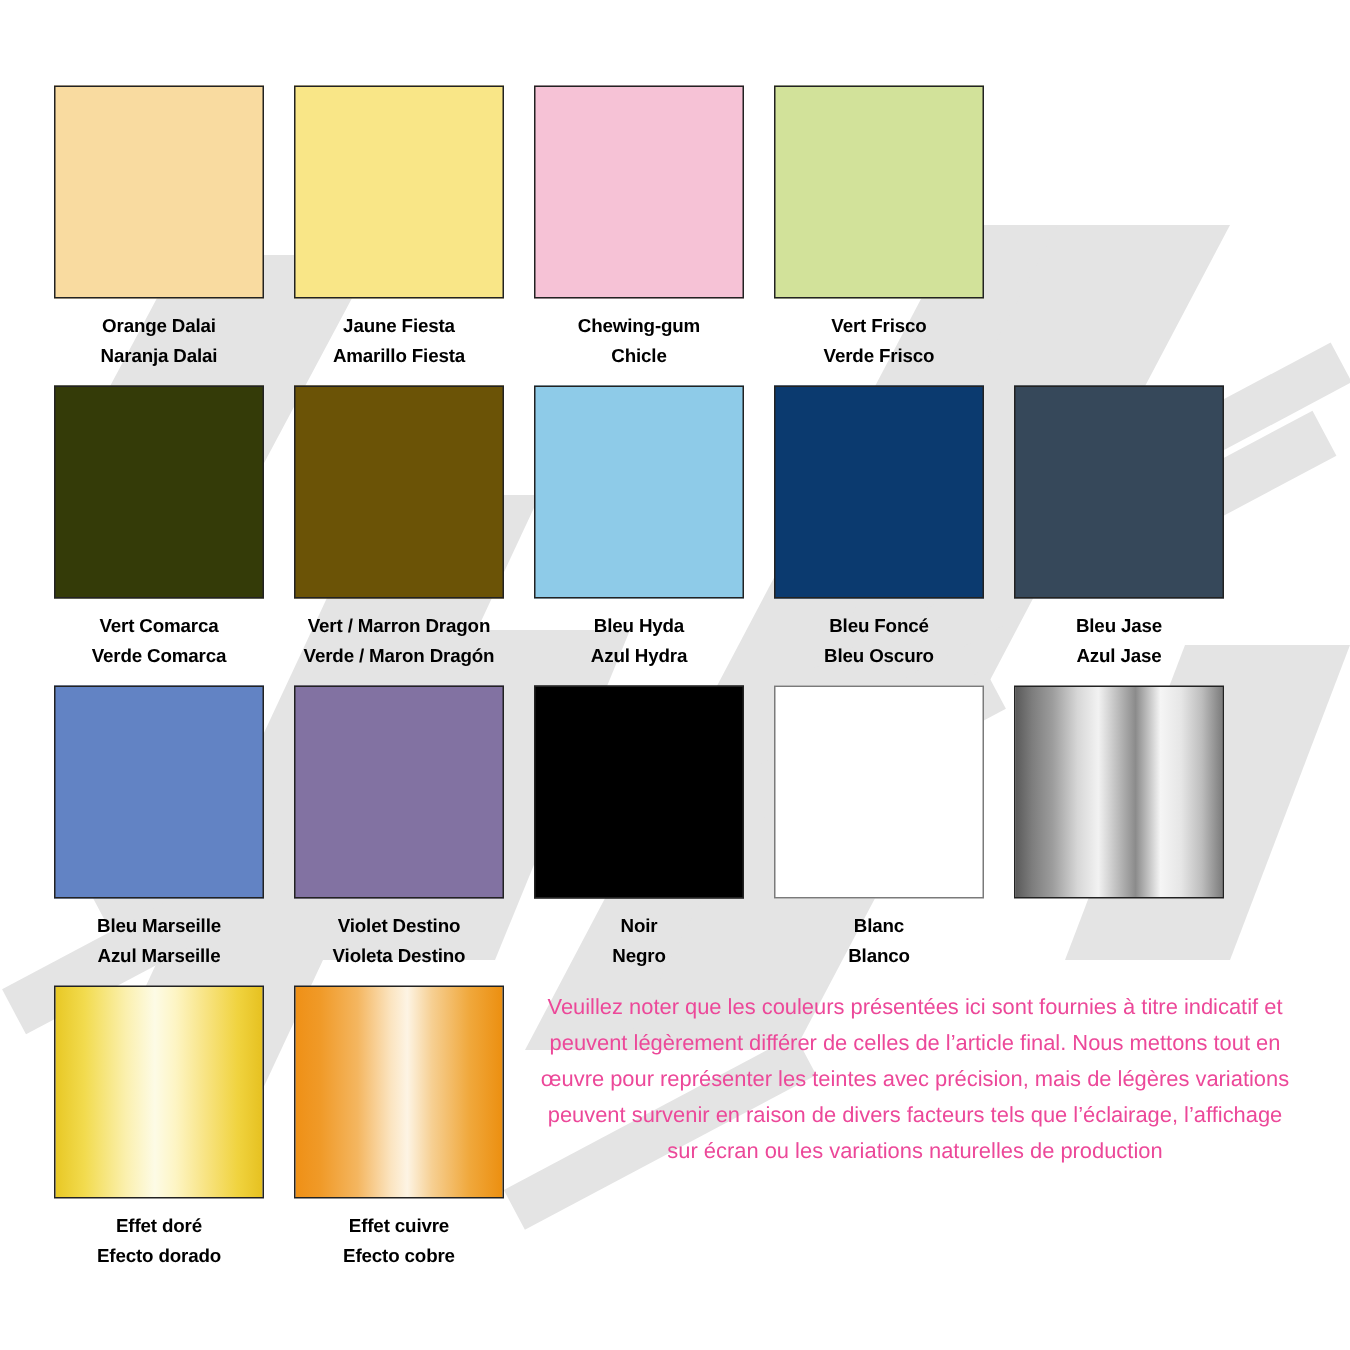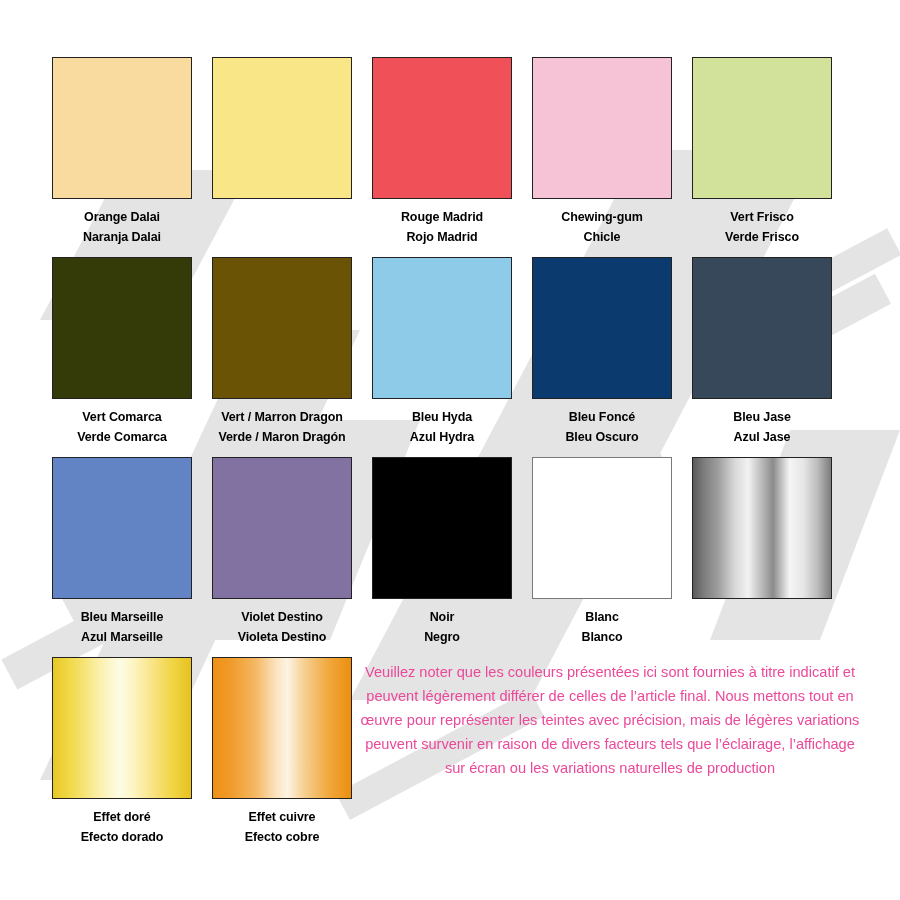--- a/index.html
+++ b/index.html
@@ -32,21 +32,21 @@
     height: 900px;
     z-index: 1;
   }
 
   .row {
     position: absolute;
     left: 0;
     width: 900px;
     display: flex;
     justify-content: flex-start;
-    padding-left: 52px;
+    padding-left: 36px;
     box-sizing: border-box;
   }
   .row-0 { top: 57px; }
   .row-1 { top: 257px; }
   .row-2 { top: 457px; }
   .row-3 { top: 657px; }
 
   .cell {
     width: 140px;
     margin-right: 20px;
@@ -116,26 +116,23 @@
   <div class="row row-0">
     <div class="cell">
       <div class="swatch" style="background-color: rgb(249, 219, 160);"></div>
       <div class="labels">
         <div class="label-fr">Orange Dalai</div>
         <div class="label-es">Naranja Dalai</div>
       </div>
     </div>
     <div class="cell">
       <div class="swatch" style="background-color: rgb(249, 230, 135);"></div>
-    </div>
-    <div class="cell">
-      <div class="swatch" style="background-color: rgb(240, 80, 88);"></div>
-      <div class="labels">
-        <div class="label-fr">Rouge Madrid</div>
-        <div class="label-es">Rojo Madrid</div>
+      <div class="labels">
+        <div class="label-fr">Jaune Fiesta</div>
+        <div class="label-es">Amarillo Fiesta</div>
       </div>
     </div>
     <div class="cell">
       <div class="swatch" style="background-color: rgb(246, 194, 214);"></div>
       <div class="labels">
         <div class="label-fr">Chewing-gum</div>
         <div class="label-es">Chicle</div>
       </div>
     </div>
     <div class="cell">

